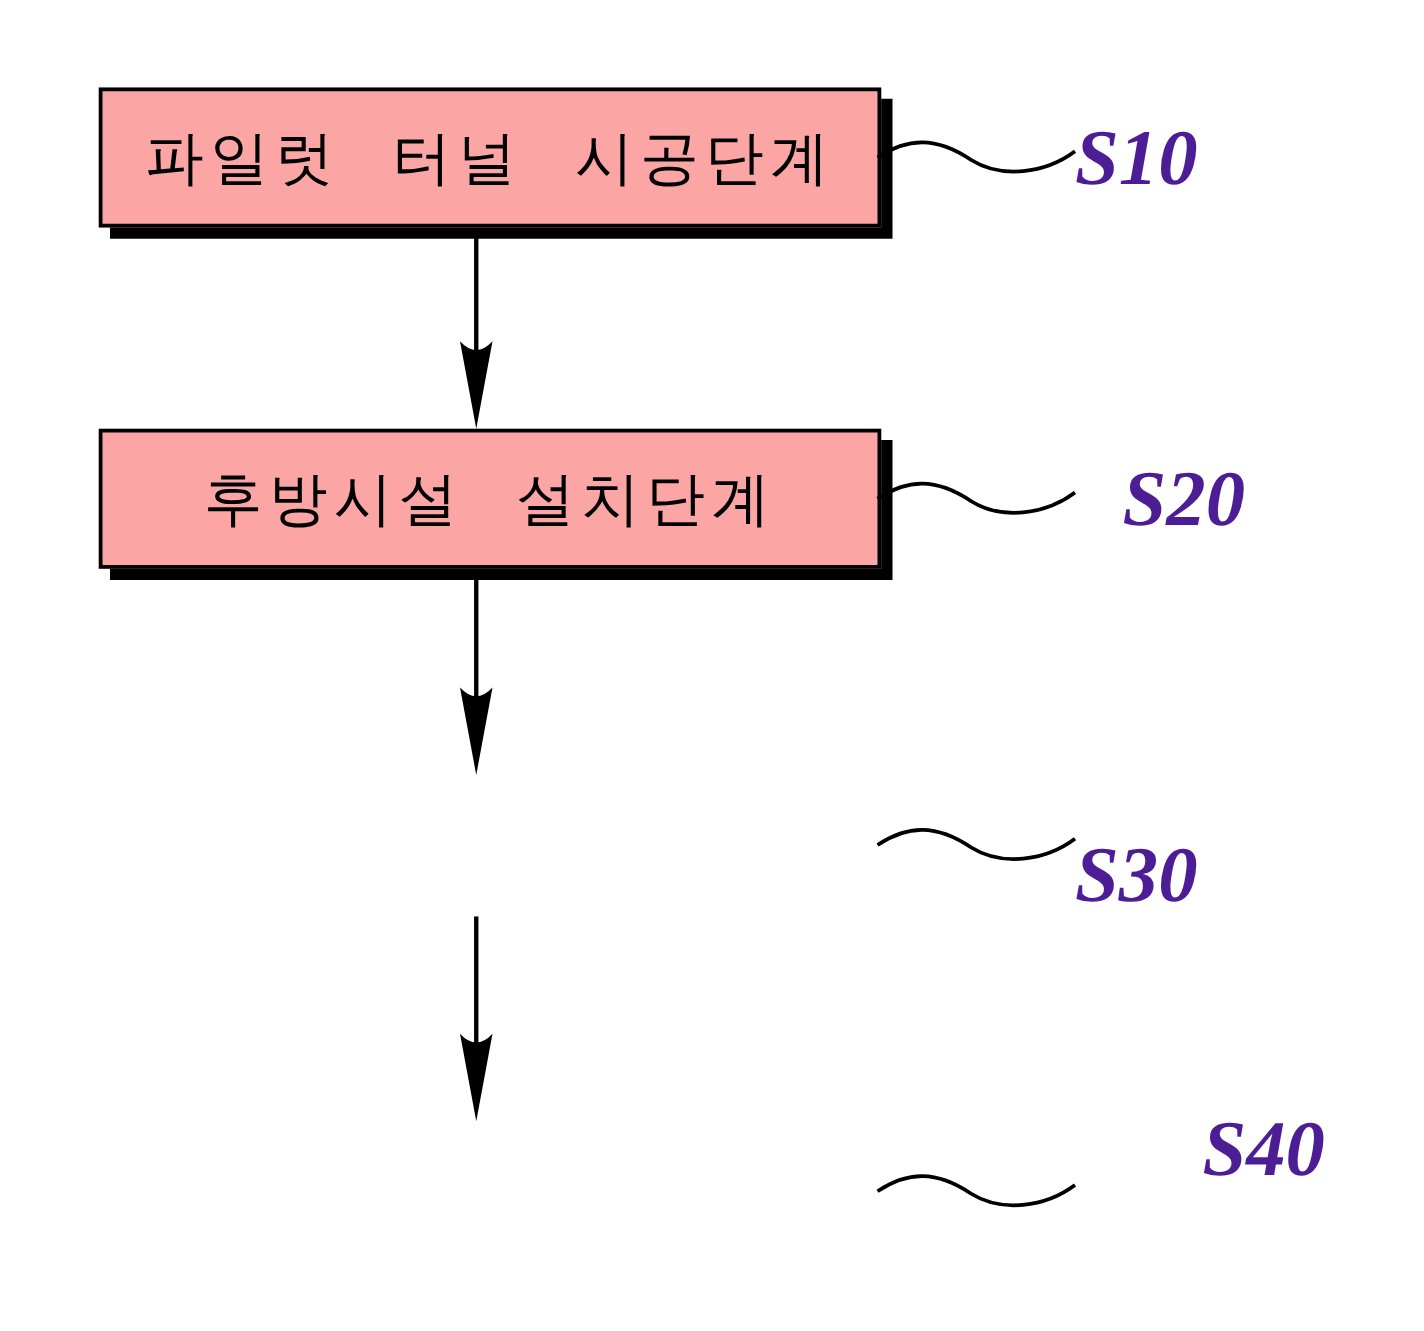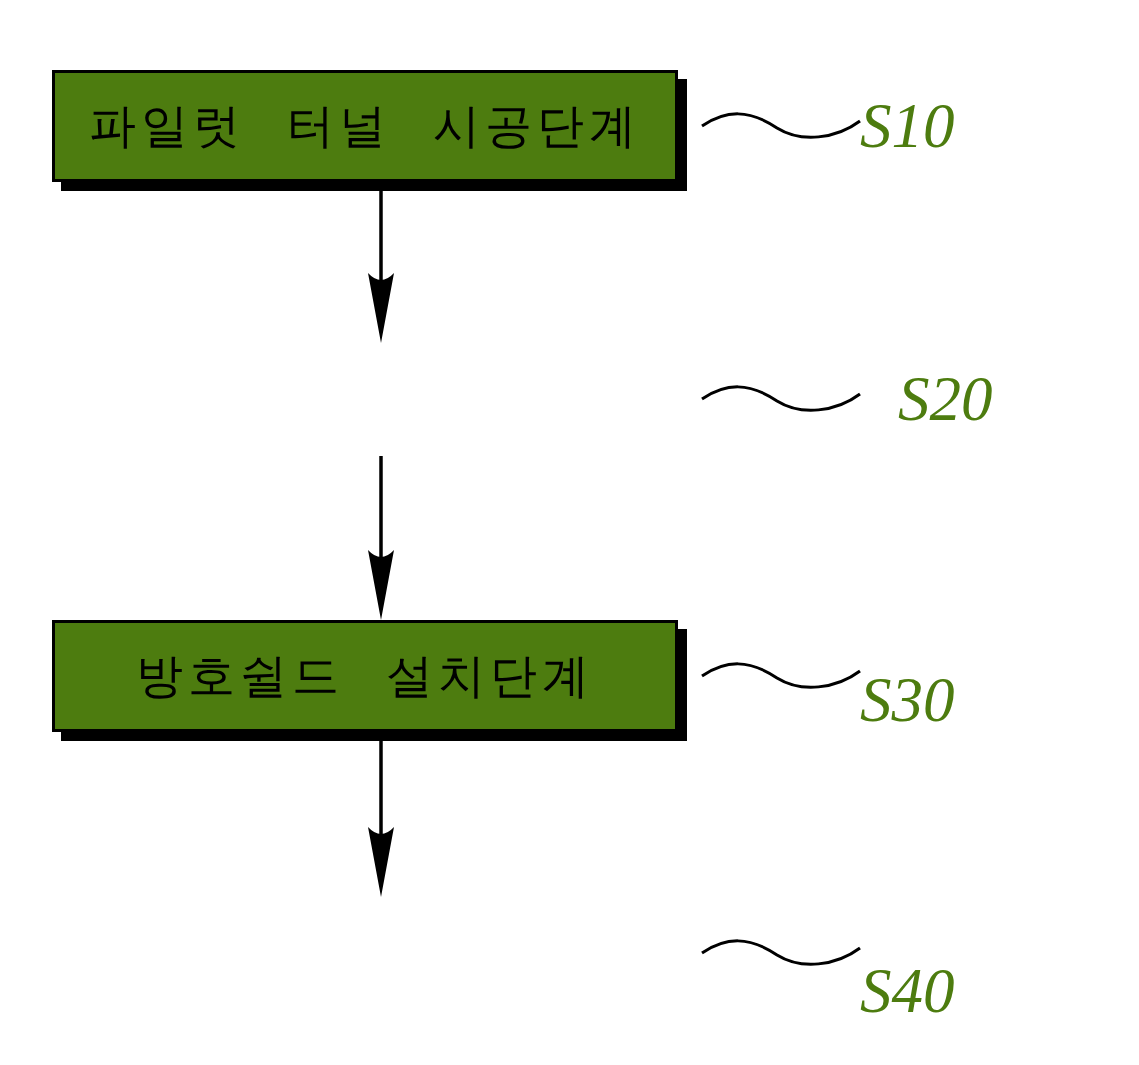--- a/index.html
+++ b/index.html
@@ -9,24 +9,24 @@
     font-family: "Liberation Sans", sans-serif;
     overflow: hidden;
   }
   #canvas {
     position: relative;
     width: 1139px; height: 1065px;
     background: #ffffff;
   }
   .flow-box {
     position: absolute;
-    left: 52px;
+    left: 79px;
     width: 626px;
     height: 112px;
-    background: #4d7c0f;
+    background: #fca5a5;
     border: 3px solid #000000;
     box-shadow: 9px 9px 0 0 #000000;
     display: flex;
     align-items: center;
     justify-content: center;
   }
   .flow-box .box-label {
     font-size: 47px;
     letter-spacing: 5px;
     word-spacing: 24px;
@@ -61,43 +61,43 @@
   .sq-4 { top: 933px; }
 
   .step-label {
     position: absolute;
     left: 860px;
     width: 200px;
     height: 84px;
     line-height: 84px;
     font-family: "Liberation Serif", serif;
     font-style: italic;
-    font-weight: normal;
+    font-weight: bold;
     font-size: 63px;
-    color: #4d7c0f;
+    color: #4c1d95;
     white-space: nowrap;
   }
   .lbl-1 { top: 84px; }
   .lbl-2 { top: 357px; margin-left: 38px; }
   .lbl-3 { top: 634px; margin-top: 24px; }
-  .lbl-4 { top: 949px; }
+  .lbl-4 { top: 877px; text-align: right; }
 </style>
 </head>
 <body>
 
 <div id="canvas">
 
   <div class="flow-box box-1">
     <span class="box-label">파일럿 터널 시공단계</span>
   </div>
 
+  <div class="flow-box box-2">
+    <span class="box-label">후방시설 설치단계</span>
+  </div>
 
-  <div class="flow-box box-3">
-    <span class="box-label">방호쉴드 설치단계</span>
-  </div>
 
 
   <svg class="arrow-svg arrow-1" viewBox="0 0 40 160" aria-hidden="true">
     <line x1="20" y1="0" x2="20" y2="104" stroke="#000000" stroke-width="3.5"></line>
     <path d="M 20 160 L 7 90 Q 20 104 33 90 Z" fill="#000000"></path>
   </svg>
 
   <svg class="arrow-svg arrow-2" viewBox="0 0 40 164" aria-hidden="true">
     <line x1="20" y1="0" x2="20" y2="108" stroke="#000000" stroke-width="3.5"></line>
     <path d="M 20 164 L 7 94 Q 20 108 33 94 Z" fill="#000000"></path>

